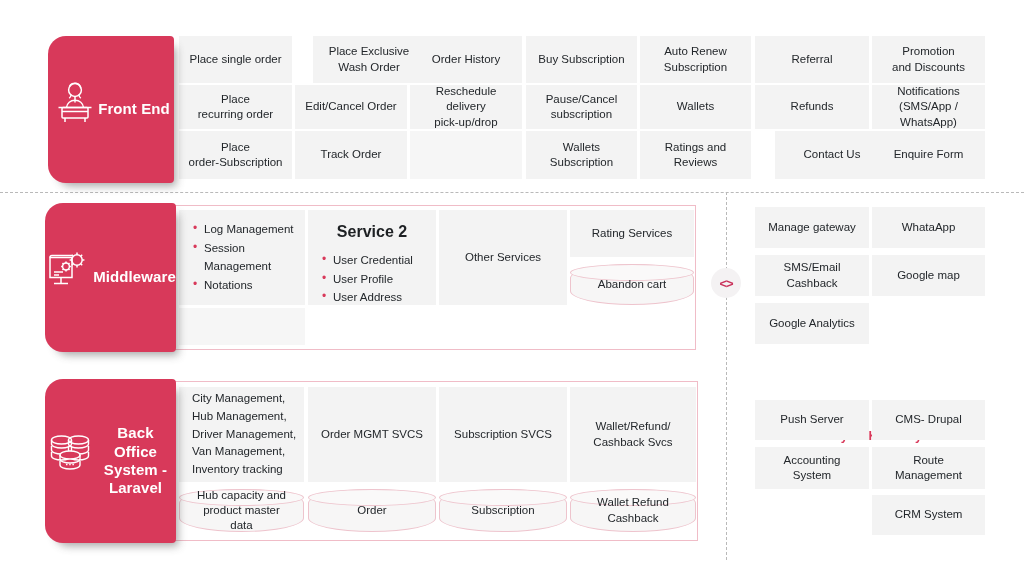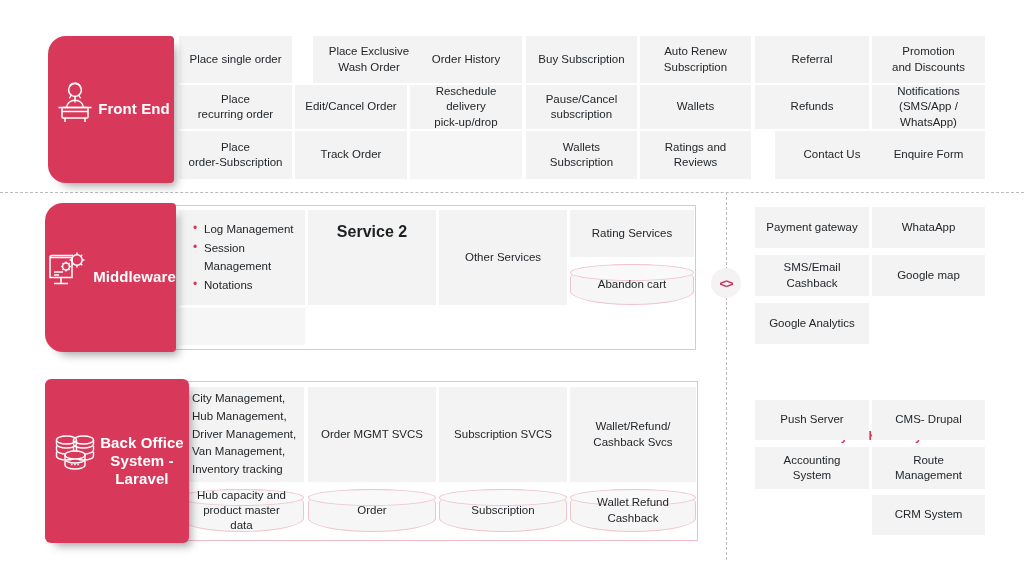--- a/index.html
+++ b/index.html
@@ -199,35 +199,40 @@
       <ul>
         <li>Log Management</li>
         <li>Session Management</li>
         <li>Notations</li>
       </ul>
     </div>
     <div class="tile empty" style="left:179px; top:308px; width:126px; height:37px;"></div>
 
     <div class="tile listtile" style="left:308px; top:210px; width:128px; height:95px;">
       <div class="tile-head">Service 2</div>
+      <ul>
+        <li>User Credential</li>
+        <li>User Profile</li>
+        <li>User Address</li>
+      </ul>
     </div>
 
     <div class="tile" style="left:439px; top:210px; width:128px; height:95px;">Other Services</div>
 
     <div class="tile" style="left:570px; top:210px; width:124px; height:47px;">Rating Services</div>
 
     <div class="cyl" style="left:570px; top:264px; width:124px; height:41px;">
       <span>Abandon cart</span>
     </div>
   </div>
 
   <div class="band">
     <div class="panel outlined" style="left:170px; top:381px; width:528px; height:160px;"></div>
 
-    <div class="layer-badge" style="left:45px; top:379px; width:144px; height:164px;border-radius:6px;">
+    <div class="layer-badge" style="left:45px; top:379px; width:131px; height:164px;">
       <span class="badge-icon">
         <svg width="50" height="42" viewBox="0 0 50 42" fill="none" stroke="#ffffff" stroke-width="1.4">
           <ellipse cx="16.5" cy="7" rx="10" ry="4"></ellipse>
           <path d="M6.5 7v4c0 2.2 4.5 4 10 4s10-1.8 10-4V7"></path>
           <path d="M6.5 13v4c0 2.2 4.5 4 10 4s10-1.8 10-4v-4"></path>
           <path d="M6.5 19v4c0 2.2 4.5 4 10 4s10-1.8 10-4v-4"></path>
           <ellipse cx="33.5" cy="7" rx="10" ry="4"></ellipse>
           <path d="M23.5 7v4c0 2.2 4.5 4 10 4s10-1.8 10-4V7"></path>
           <path d="M23.5 13v4c0 2.2 4.5 4 10 4s10-1.8 10-4v-4"></path>
           <path d="M23.5 19v4c0 2.2 4.5 4 10 4s10-1.8 10-4v-4"></path>
@@ -262,21 +267,21 @@
     <div class="cyl" style="left:439px; top:489px; width:128px; height:43px;">
       <span>Subscription</span>
     </div>
     <div class="cyl" style="left:570px; top:489px; width:126px; height:43px;">
       <span style="white-space: pre-line;">Wallet Refund
 Cashback</span>
     </div>
   </div>
 
   <div class="band">
-    <div class="tile" style="left:755px; top:207px; width:114px; height:41px;">Payment gateway</div>
+    <div class="tile" style="left:755px; top:207px; width:114px; height:41px;">Manage gateway</div>
     <div class="tile" style="left:872px; top:207px; width:113px; height:41px;">WhataApp</div>
     <div class="tile" style="left:755px; top:255px; width:114px; height:41px;">SMS/Email Cashback</div>
     <div class="tile" style="left:872px; top:255px; width:113px; height:41px;">Google map</div>
     <div class="tile" style="left:755px; top:303px; width:114px; height:41px;">Google Analytics</div>
   </div>
 
   <div class="band">
     <div class="tp-title" style="left:755px; top:381px; width:230px;">Third Party SDK and Systems</div>
     <div class="tile" style="left:755px; top:400px; width:114px; height:40px;">Push Server</div>
     <div class="tile" style="left:872px; top:400px; width:113px; height:40px;">CMS- Drupal</div>

